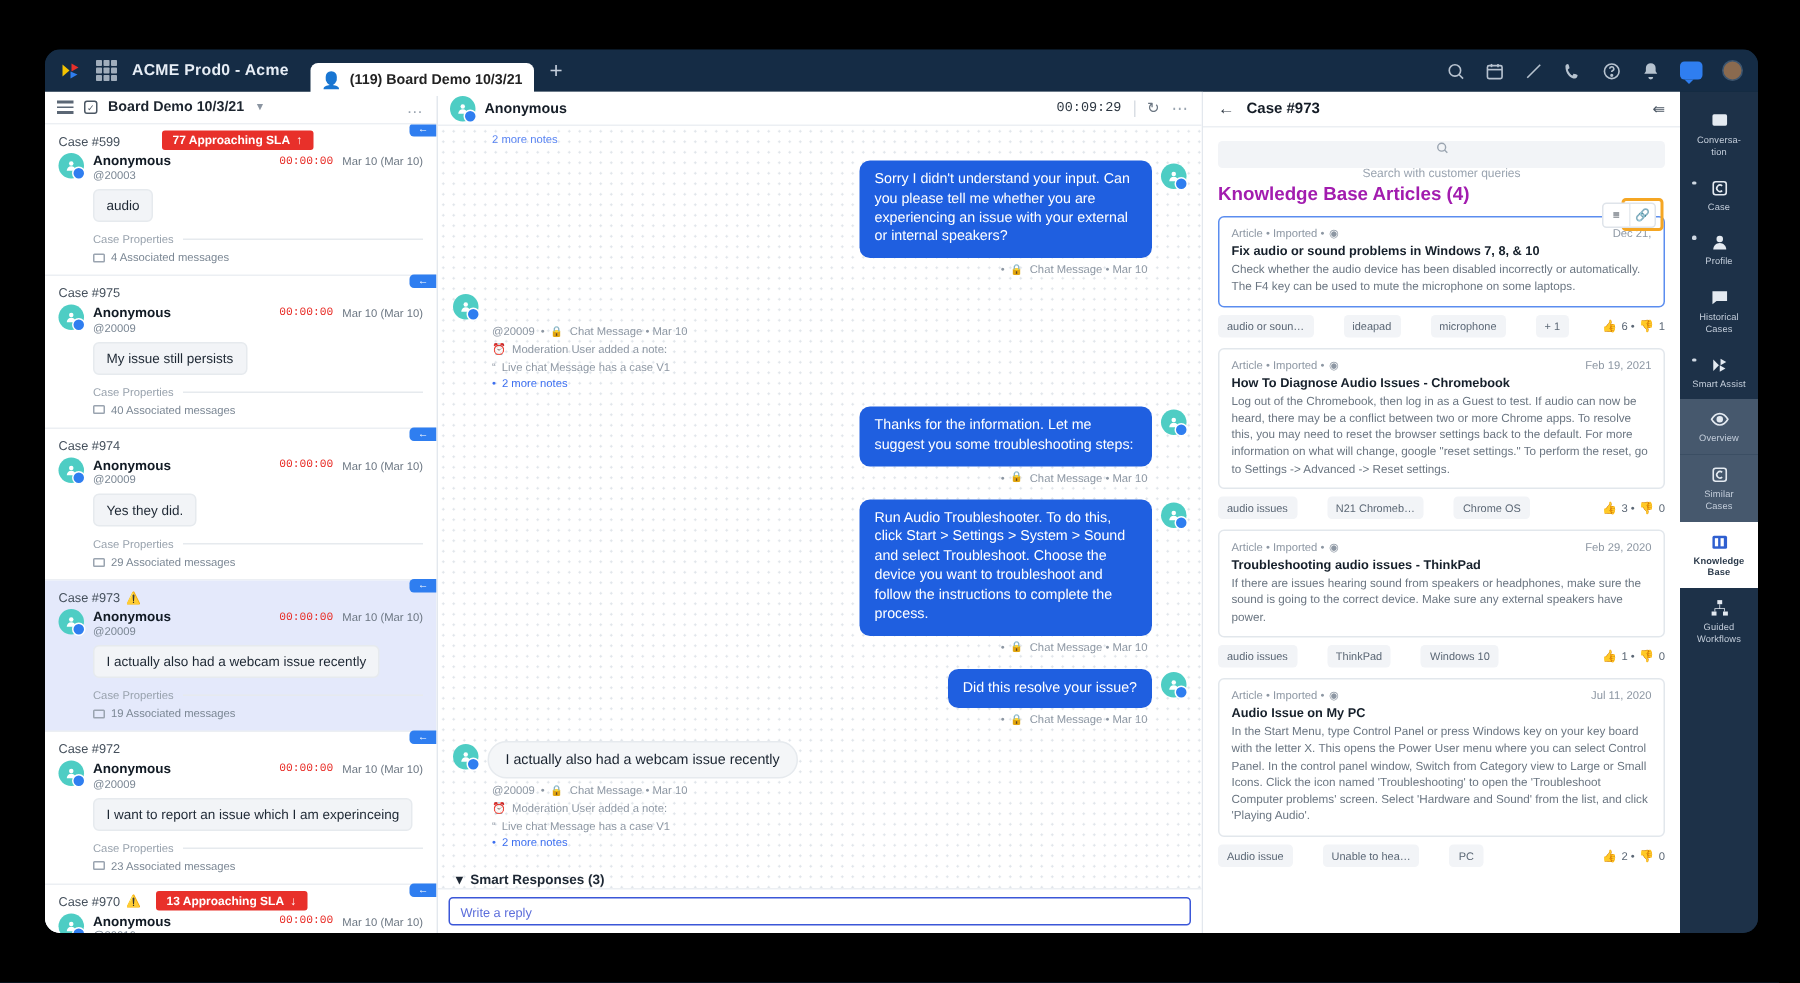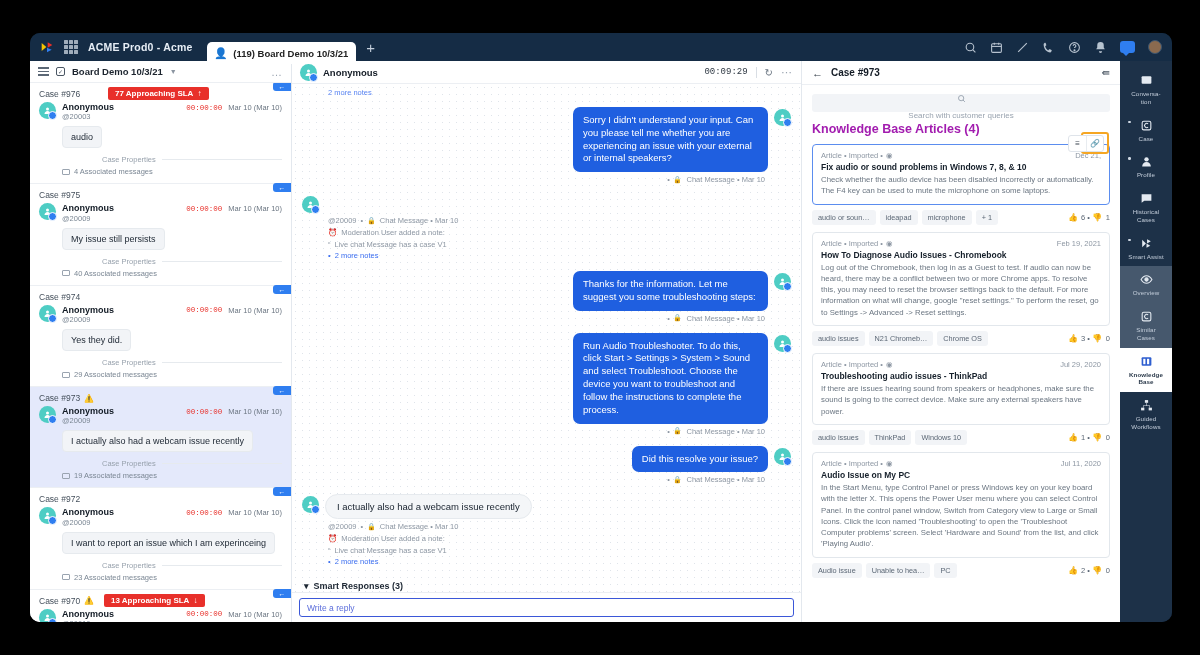--- a/index.html
+++ b/index.html
@@ -63,21 +63,21 @@
   .who-name { font-size:9px; font-weight:bold; color:#111a24; line-height:1.15; }
   .who-handle { font-size:7.5px; color:#7b8794; line-height:1.2; }
   .meta-right { margin-left:auto; display:flex; align-items:center; gap:6px; padding-top:1px; }
   .timer { font-size:7.5px; color:#e8302a; font-family:"Liberation Mono", monospace; }
   .when { font-size:7.5px; color:#6b7682; }
   .msg-bubble {
     display:inline-block; background:#f2f4f7; border:1px solid #e6eaee; border-radius:4px;
     font-size:9px; color:#1d2733; padding:5px 8px; margin:5px 0 0 23px; max-width:218px;
   }
   .props-row { margin:7px 0 0 23px; display:flex; align-items:center; gap:6px; }
-  .props-label { font-size:7.5px; color:#98a2ad; white-space:nowrap;margin-left:40px; }
+  .props-label { font-size:7.5px; color:#98a2ad; white-space:nowrap; }
   .props-line { flex:1; height:1px; background:#e6eaee; }
   .assoc { margin:3px 0 0 23px; font-size:7.5px; color:#7b8794; display:flex; align-items:center; gap:4px; }
   .env { width:8px; height:6px; border:1px solid #9aa4b0; border-radius:1px; display:block; }
   .blue-tab { position:absolute; right:0; top:-1px; width:18px; height:9px; background:#2f7ef0; border-radius:3px 0 0 3px; display:flex;align-items:center;justify-content:center; }
   .blue-tab:before { content:"\2190"; color:#fff; font-size:7px; line-height:1; }
 
   
   .center { width:510px; background:#fff; display:flex; flex-direction:column; border-right:1px solid #e3e8ee; }
   .cv-header { height:23px; display:flex; align-items:center; gap:6px; padding:0 8px; border-bottom:1px solid #eceff3; background:#fff; }
   .cv-title { font-size:9.5px; font-weight:bold; color:#141c26; }
@@ -129,21 +129,21 @@
     padding:0 8px; font-size:8px; color:#9aa4b0; margin-bottom:10px;flex-direction:column;
   }
   .kb-heading { font-size:12.5px; font-weight:bold; color:#a21caf; margin-bottom:8px; }
   .kb-item { margin-bottom:7px; position:relative; }
   .kb-card { border:1px solid #e2e7ec; border-radius:4px; padding:6px 8px 7px 8px; background:#fff; }
   .kb-card.active { border:1px solid #5b8def; }
   .kb-meta { display:flex; align-items:center; font-size:7.5px; color:#8d97a3; margin-bottom:2px; }
   .kb-date { margin-left:auto; font-size:7.5px; color:#8d97a3; }
   .kb-title { font-size:8.5px; font-weight:bold; color:#16202b; margin-bottom:2px; }
   .kb-snippet { font-size:7.8px; line-height:1.45; color:#6b7682; }
-  .kb-tags { display:flex; align-items:center; gap:4px; margin-top:5px; }
+  .kb-tags { display:flex; align-items:center; gap:20px; margin-top:5px; }
   .tag { background:#f2f4f7; border-radius:3px; font-size:7.3px; color:#5b6775; padding:3px 6px; white-space:nowrap; }
   .votes { margin-left:auto; display:flex; align-items:center; gap:3px; font-size:7.5px; color:#5b6775; }
   .tu { color:#1fa463; font-size:8px; }
   .td { color:#3d4752; font-size:8px; }
   .kb-hover-actions {
     position:absolute; right:6px; top:-9px; display:flex; background:#fff;
     border:1px solid #dfe4ea; border-radius:3px; overflow:hidden; z-index:3;
   }
   .kb-hover-actions div { width:17px; height:15px; display:flex; align-items:center; justify-content:center; font-size:8px; color:#3d4752; }
   .kb-hover-actions div + div { border-left:1px solid #e8ecf0; }
@@ -242,21 +242,21 @@
               <i></i>
               <i></i>
             </span>
           <span class="chk">✓</span>
           <span class="lp-title">Board Demo 10/3/21</span>
           <span class="caret">▼</span>
           <span class="lp-dots">…</span>
         </div>
         <div class="case-list" id="case-list">
             <div class="case-card"><div class="blue-tab"></div><div class="case-num-row">
-                <span class="case-num">Case #976</span>
+                <span class="case-num">Case #599</span>
               </div><div class="sla-badge">77 Approaching SLA &nbsp;↑</div><div class="who-row">
                 <span class="ava">
                   <svg viewBox="0 0 24 24">
                     <circle cx="12" cy="8" r="4"></circle>
                     <path d="M4 21c0-4.4 3.6-8 8-8s8 3.6 8 8z"></path>
                   </svg>
                 </span>
                 <div>
                   <div class="who-name">Anonymous</div>
                   <div class="who-handle">@20003</div>
@@ -538,21 +538,21 @@
                 </div>
                 <div class="kb-tags">
                   <span class="tag">audio issues</span>
                   <span class="tag">N21 Chromeb…</span>
                   <span class="tag">Chrome OS</span>
                   <span class="votes"><span class="tu">👍</span>3 • <span class="td">👎</span>0</span>
                 </div>
               </div>
               <div class="kb-item">
                 <div class="kb-card">
-                  <div class="kb-meta">Article • Imported • <span style="margin-left:3px">◉</span><span class="kb-date">Jul 29, 2020</span></div>
+                  <div class="kb-meta">Article • Imported • <span style="margin-left:3px">◉</span><span class="kb-date">Feb 29, 2020</span></div>
                   <div class="kb-title">Troubleshooting audio issues - ThinkPad</div>
                   <div class="kb-snippet">If there are issues hearing sound from speakers or headphones, make sure the sound is going to the correct device. Make sure any external speakers have power.</div>
                 </div>
                 <div class="kb-tags">
                   <span class="tag">audio issues</span>
                   <span class="tag">ThinkPad</span>
                   <span class="tag">Windows 10</span>
                   <span class="votes"><span class="tu">👍</span>1 • <span class="td">👎</span>0</span>
                 </div>
               </div>

